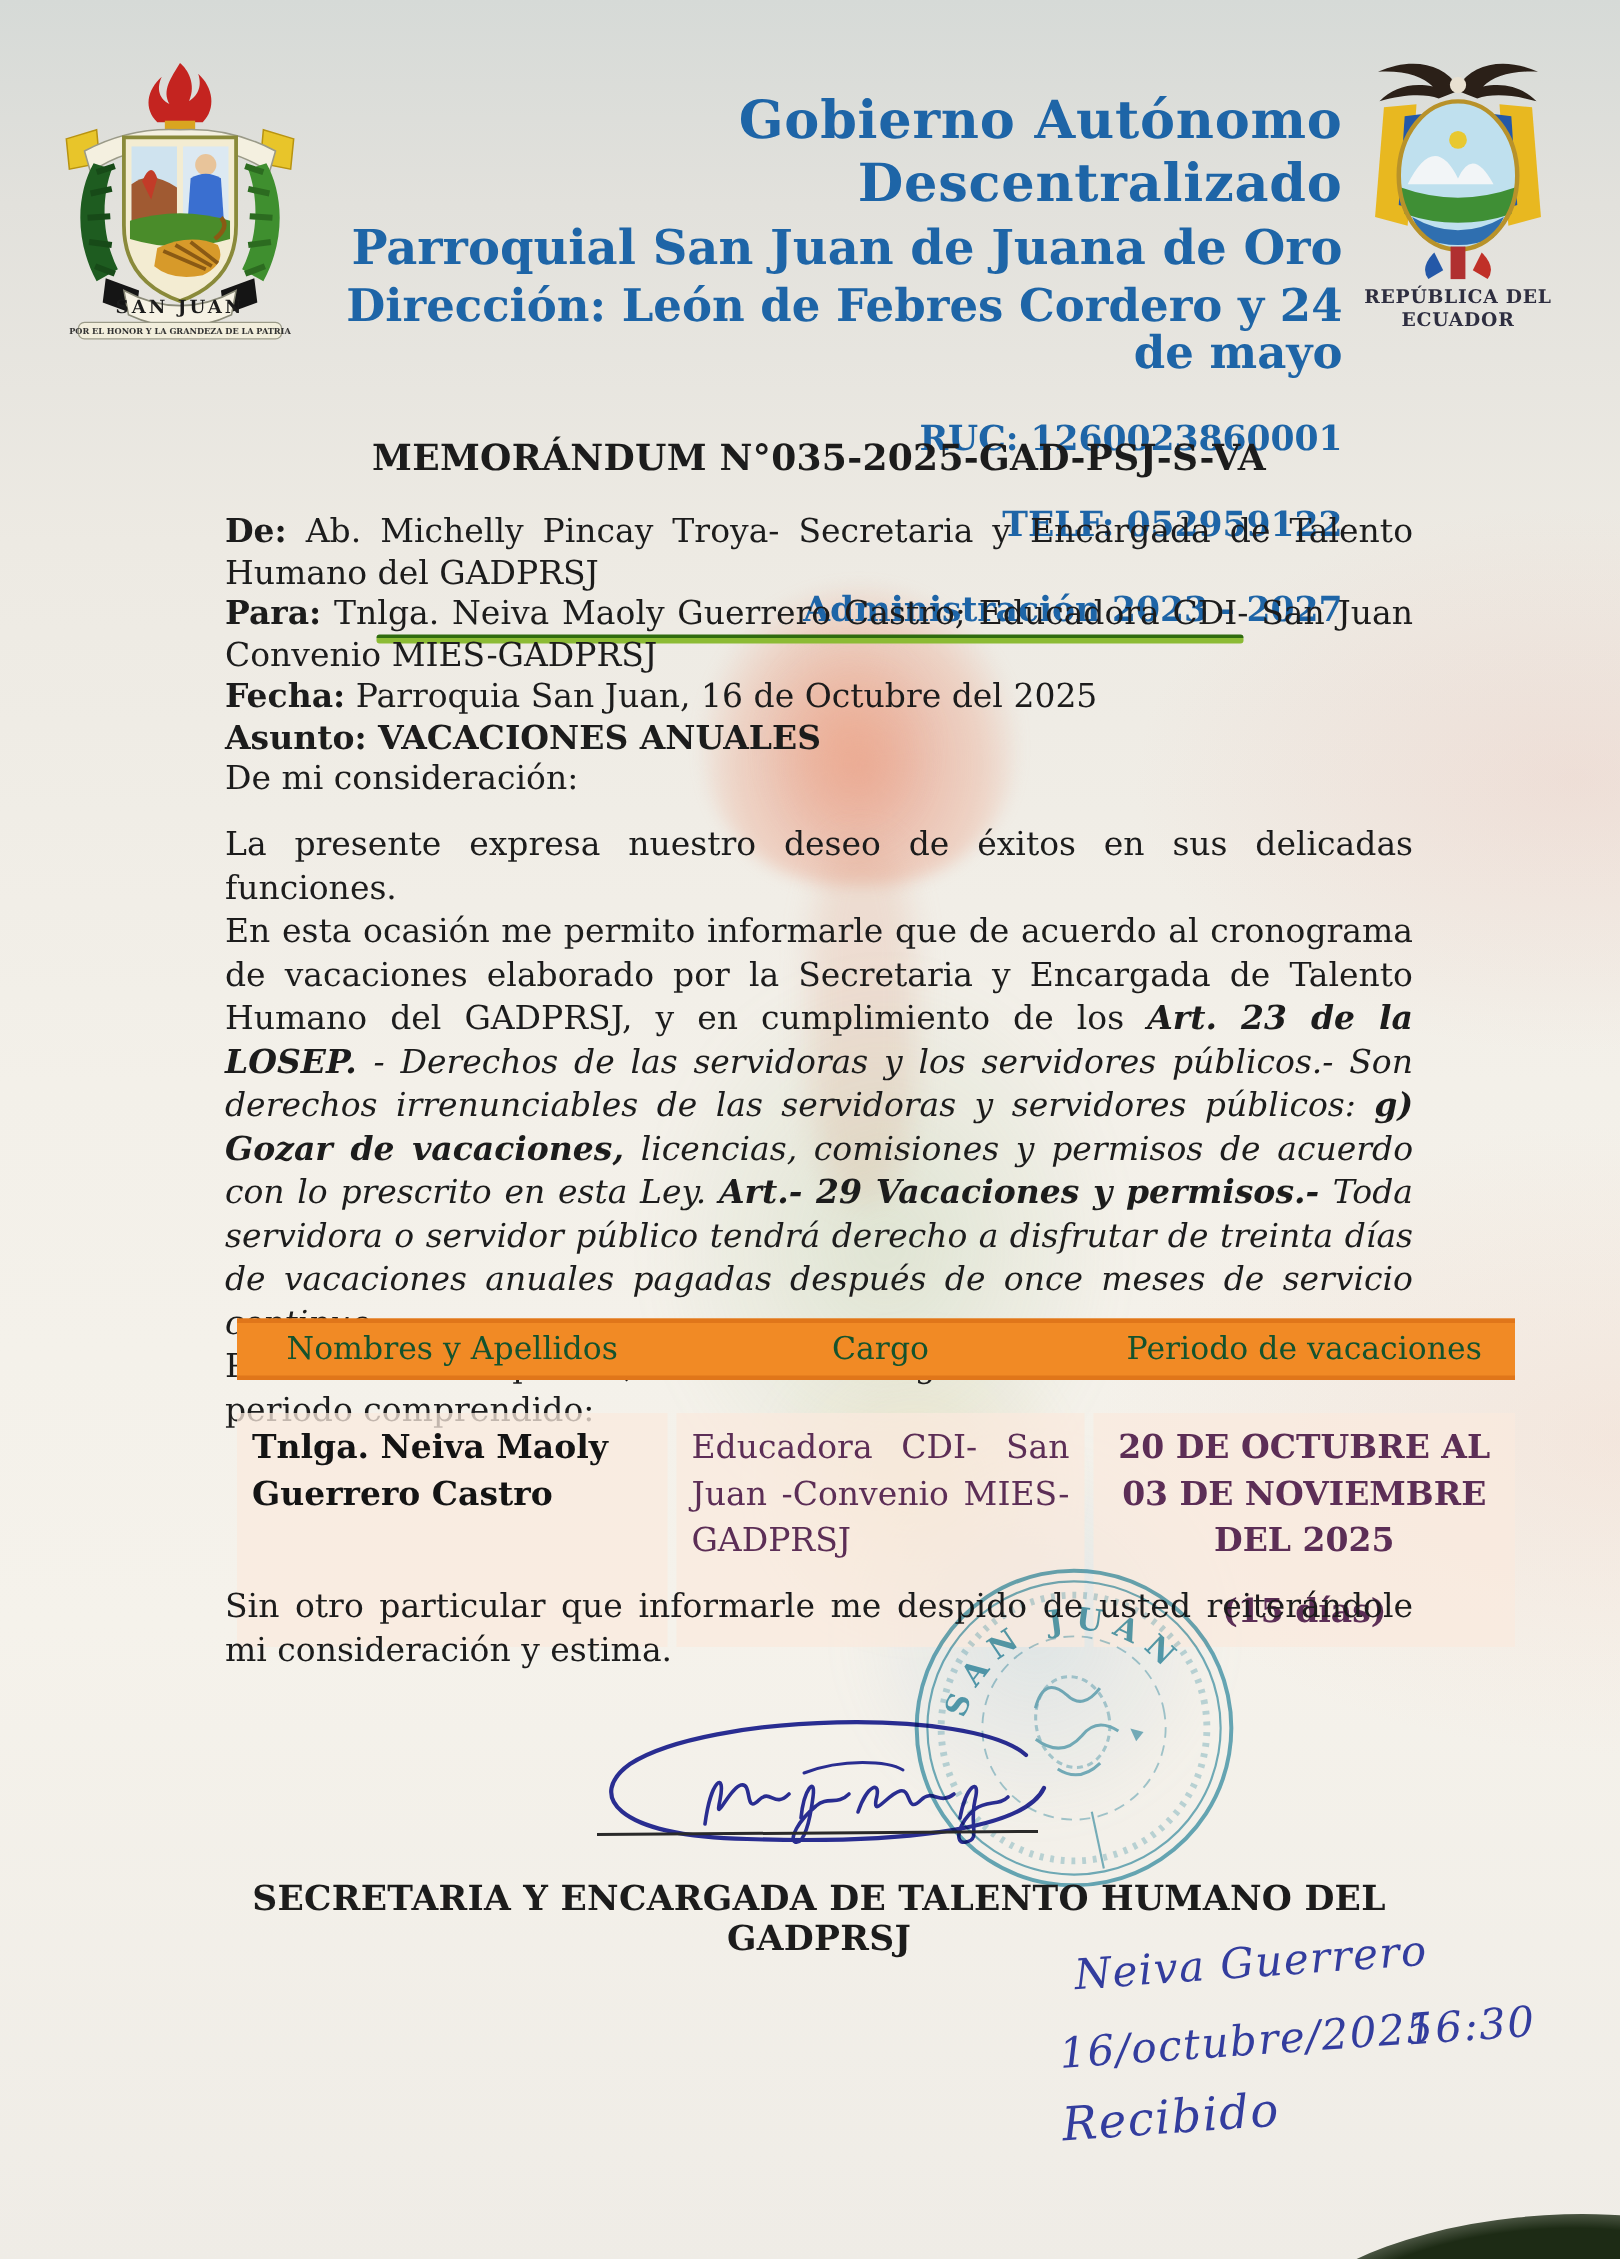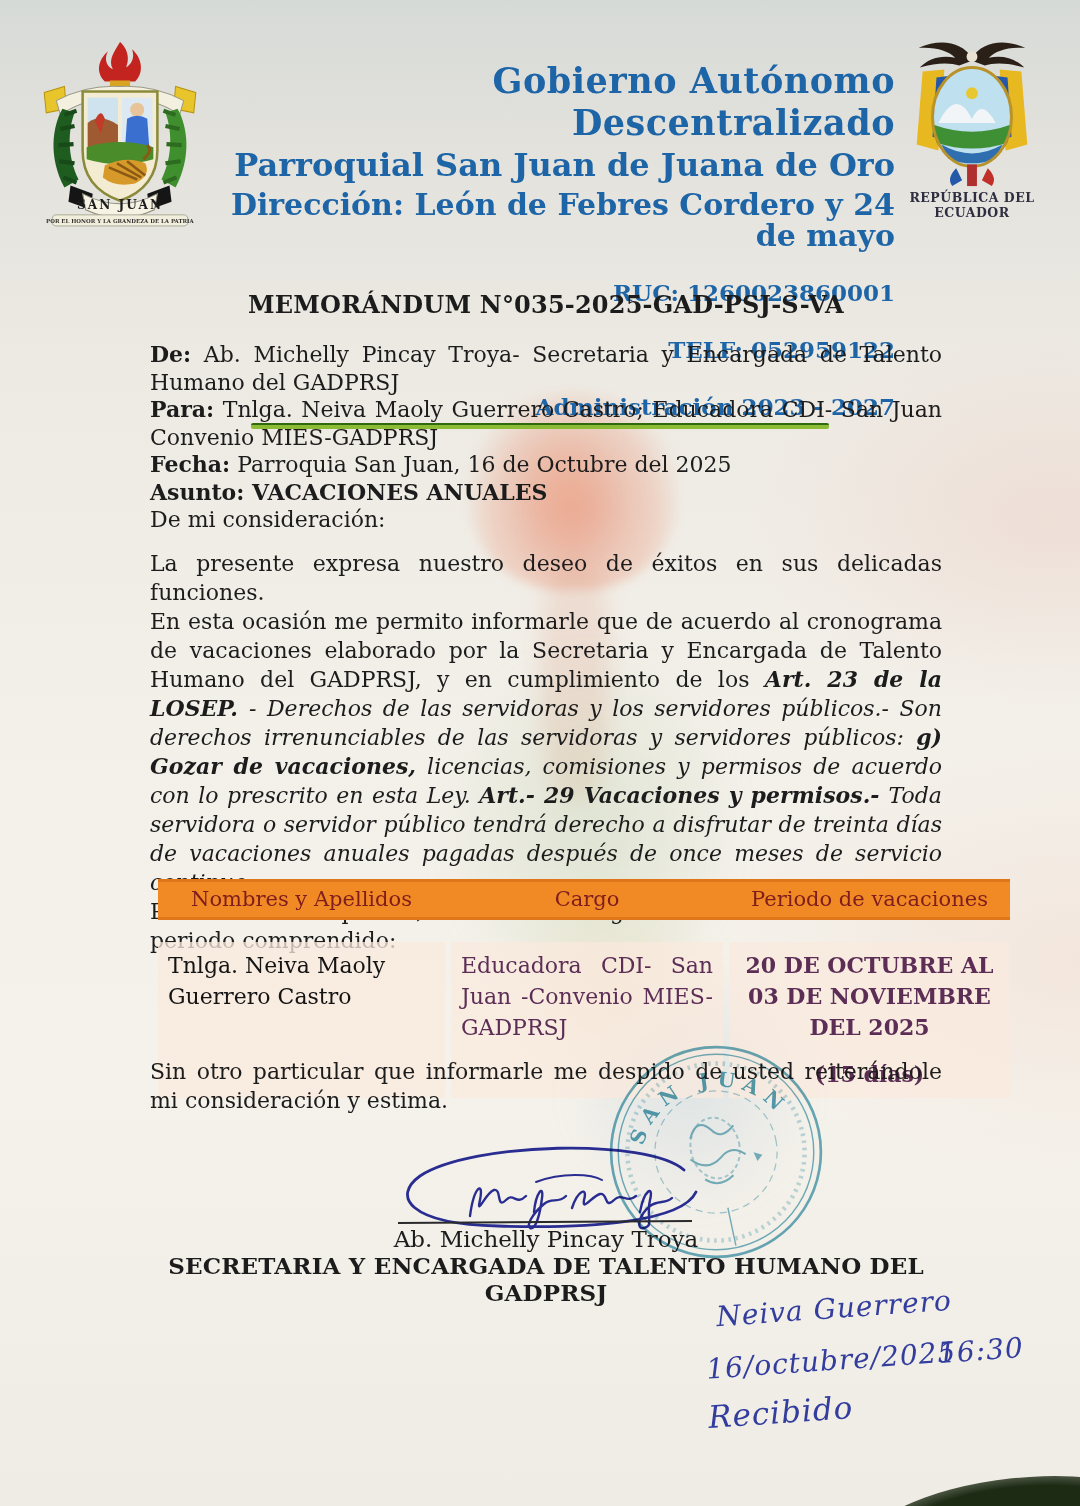--- a/index.html
+++ b/index.html
@@ -43,24 +43,24 @@
   .meta{position:absolute;left:150px;top:341px;width:792px;font-size:22px;line-height:27.5px;text-align:justify;}
   .meta b{font-weight:bold;}
   .body-text{position:absolute;left:150px;top:549px;width:792px;font-size:22px;line-height:29px;text-align:justify;}
   .seg-i{font-style:italic;}
   .seg-b{font-weight:bold;font-style:italic;}
   .seg-bi{font-weight:bold;font-style:italic;}
   
   .vac-table{position:absolute;left:158px;top:879px;width:852px;}
   .thead{display:grid;grid-template-columns:287px 272px 1fr;column-gap:6px;
     background:#f18a25;border-top:3px solid #e0761a;border-bottom:3px solid #e0761a;}
-  .th{padding:5px 4px 6px;text-align:center;font-size:21px;color:#7f1d1d;}
+  .th{padding:5px 4px 6px;text-align:center;font-size:21px;color:#14532d;}
   .trow{display:grid;grid-template-columns:287px 272px 1fr;column-gap:6px;margin-top:22px;}
   .td{background:rgba(250,233,222,.75);padding:8px 10px;}
-  .td-name{font-weight:normal;color:#141414;font-size:22px;line-height:31px;}
+  .td-name{font-weight:bold;color:#141414;font-size:22px;line-height:31px;}
   .td-cargo{color:#5c2e56;font-size:22px;line-height:31px;text-align:justify;}
   .td-periodo{color:#5c2e56;font-size:22px;line-height:31px;font-weight:bold;text-align:center;}
   .td-periodo .days{display:block;font-weight:bold;margin-top:16px;}
   
   .closing{position:absolute;left:150px;top:1057px;width:792px;font-size:22px;line-height:29px;text-align:justify;}
   .salute{position:absolute;left:150px;top:1120px;width:792px;text-align:center;font-size:23px;}
   .stamp{position:absolute;left:604px;top:1040px;width:224px;height:224px;opacity:.85;mix-blend-mode:multiply;}
   .signature{position:absolute;left:386px;top:1134px;width:336px;height:108px;mix-blend-mode:multiply;}
   .sig-line{position:absolute;left:398px;top:1221px;width:294px;height:2px;background:#2a2a2a;transform:rotate(-.4deg);}
   .signer-name{position:absolute;left:150px;top:1226px;width:792px;text-align:center;font-size:23px;}
@@ -207,21 +207,20 @@
       <path d="M 298,36 C 262,4 86,8 34,42 C 6,62 22,90 112,92 C 204,95 296,88 310,58" stroke-width="2.8"></path>
       <path d="M84,82 C 88,52 98,46 94,66 C 90,84 100,58 108,56 C 116,54 110,76 120,66 C 128,58 130,72 140,62"></path>
       <path d="M148,78 C 150,58 158,50 156,64 C 154,80 150,96 144,94 C 140,92 146,80 158,70 C 166,63 172,70 180,62"></path>
       <path d="M186,74 C 192,56 202,52 198,66 C 196,78 206,62 214,60 C 222,58 218,76 228,66 C 236,58 240,70 250,62"></path>
       <path d="M254,78 C 258,56 268,50 264,66 C 260,84 268,92 258,94 C 250,96 252,82 264,72 C 272,66 280,70 286,64"></path>
       <path d="M150,48 C 176,38 206,40 216,46" stroke-width="2"></path>
     </g>
   </svg>
   <div class="sig-line"></div>
 
-  <div class="signer-name">Ab. Michelly Pincay Troya</div>
   <div class="signer-title">SECRETARIA Y ENCARGADA DE TALENTO HUMANO DEL GADPRSJ</div>
 
   <div class="hand hand-name">Neiva Guerrero</div>
   <div class="hand hand-date">16/octubre/2025</div>
   <div class="hand hand-time">16:30</div>
   <div class="hand hand-received">Recibido</div>
 
   <div class="corner-dark"></div>
 </div>
 

